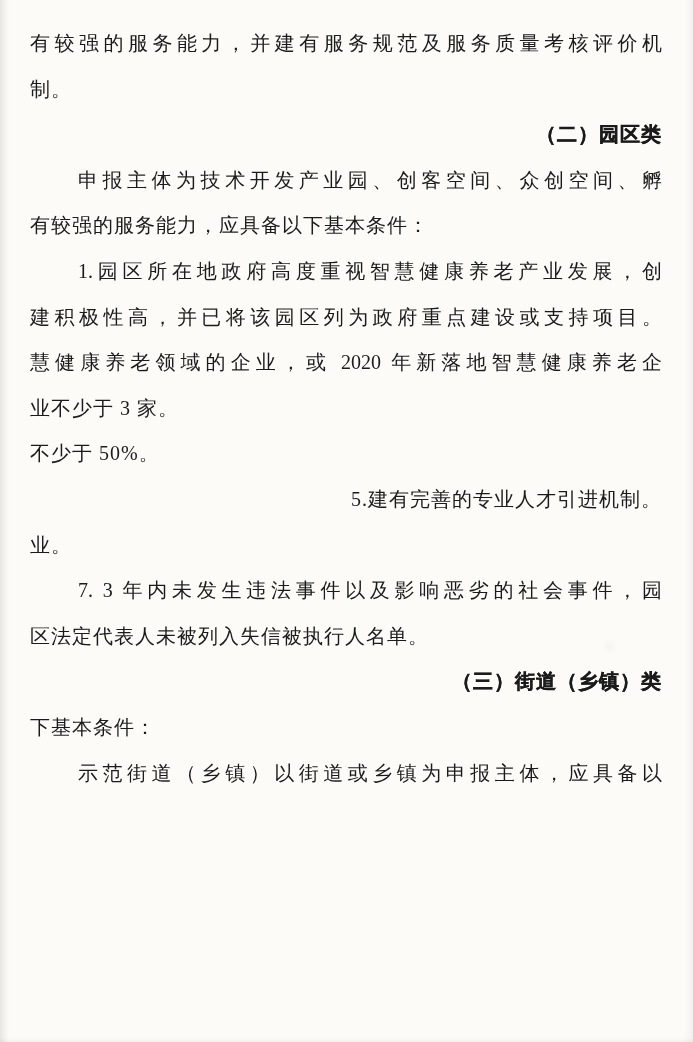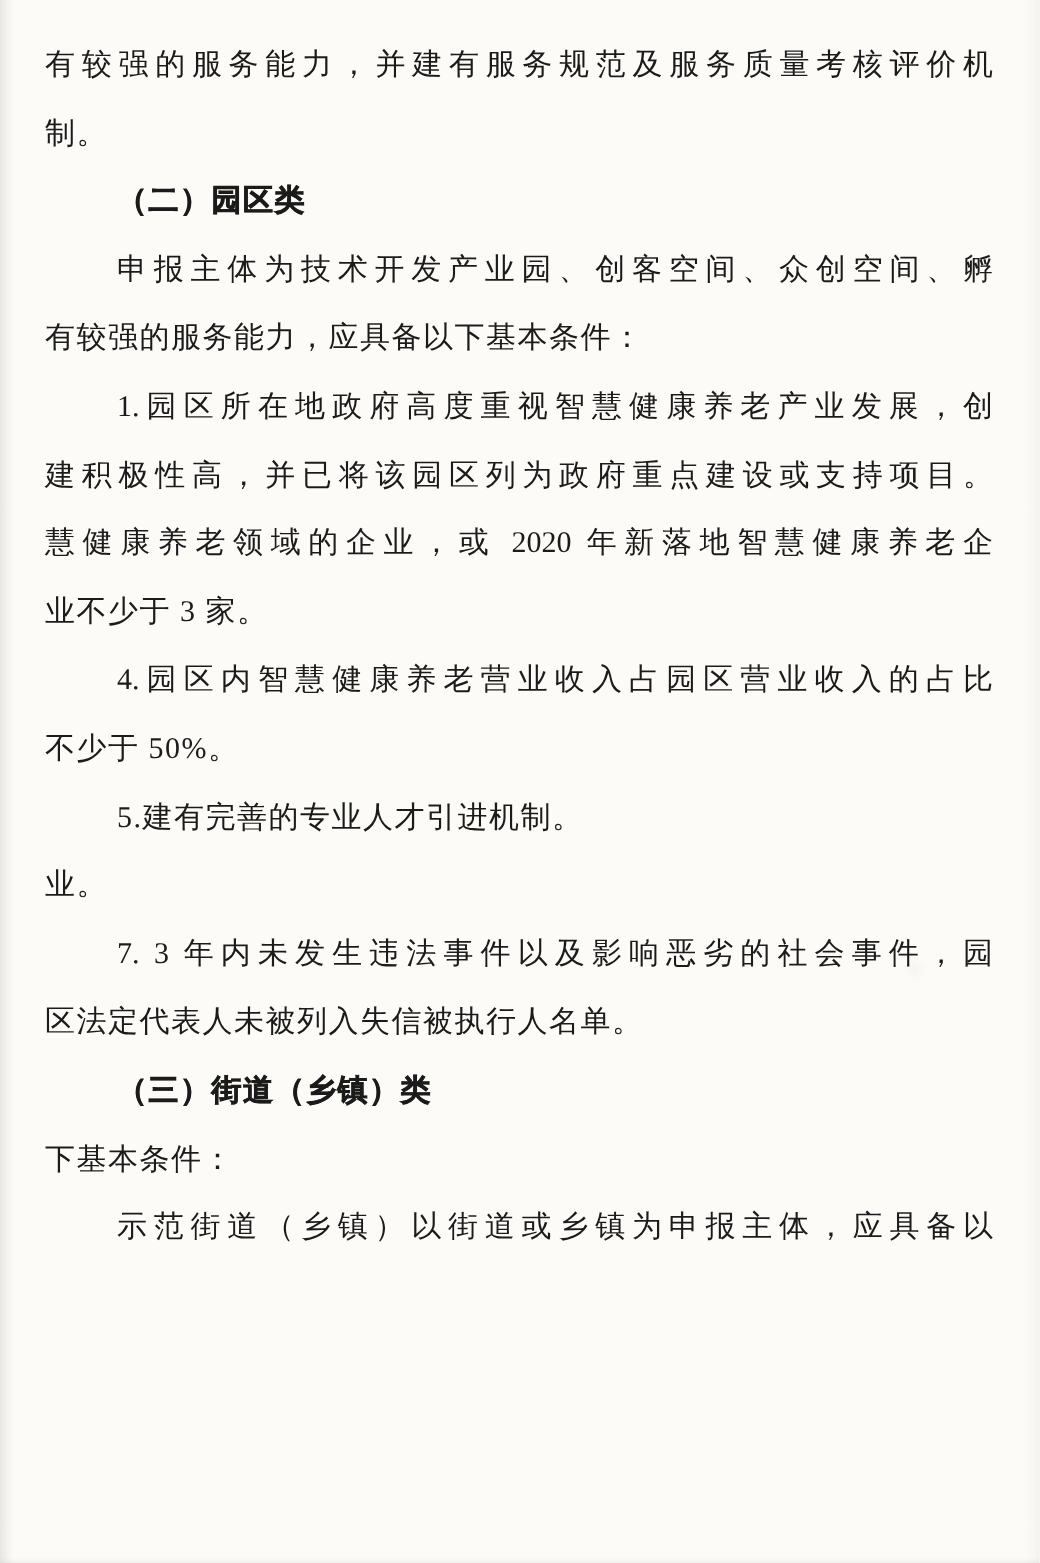--- a/index.html
+++ b/index.html
@@ -36,40 +36,40 @@
     white-space: pre-wrap;
     text-align: left;
   }
   .justify {
     letter-spacing: 0;
     text-align: justify;
     text-align-last: justify;
   }
   .indent {
     text-indent: 48px;
+    text-align: right;
   }
   .bold {
     font-weight: 700;
     -webkit-text-stroke: 0.4px #1b1b1b;
   }
 </style>
 </head>
 <body>
 
 <div class="page">
   <div class="line justify">有较强的服务能力，并建有服务规范及服务质量考核评价机</div>
   <div class="line">制。</div>
   <div class="line indent bold">（二）园区类</div>
   <div class="line indent justify">申报主体为技术开发产业园、创客空间、众创空间、孵</div>
   <div class="line">有较强的服务能力，应具备以下基本条件：</div>
   <div class="line indent justify">1.园区所在地政府高度重视智慧健康养老产业发展，创</div>
   <div class="line justify">建积极性高，并已将该园区列为政府重点建设或支持项目。</div>
   <div class="line justify">慧健康养老领域的企业，或 2020 年新落地智慧健康养老企</div>
   <div class="line">业不少于 3 家。</div>
-  <div class="line indent justify">4.园区内智慧健康养老营业收入占园区营业收入的占比</div>
   <div class="line">不少于 50%。</div>
   <div class="line indent">5.建有完善的专业人才引进机制。</div>
   <div class="line">业。</div>
   <div class="line indent justify">7. 3 年内未发生违法事件以及影响恶劣的社会事件，园</div>
   <div class="line">区法定代表人未被列入失信被执行人名单。</div>
   <div class="line indent bold">（三）街道（乡镇）类</div>
   <div class="line">下基本条件：</div>
   <div class="line indent justify">示范街道（乡镇）以街道或乡镇为申报主体，应具备以</div>
 </div>
 

